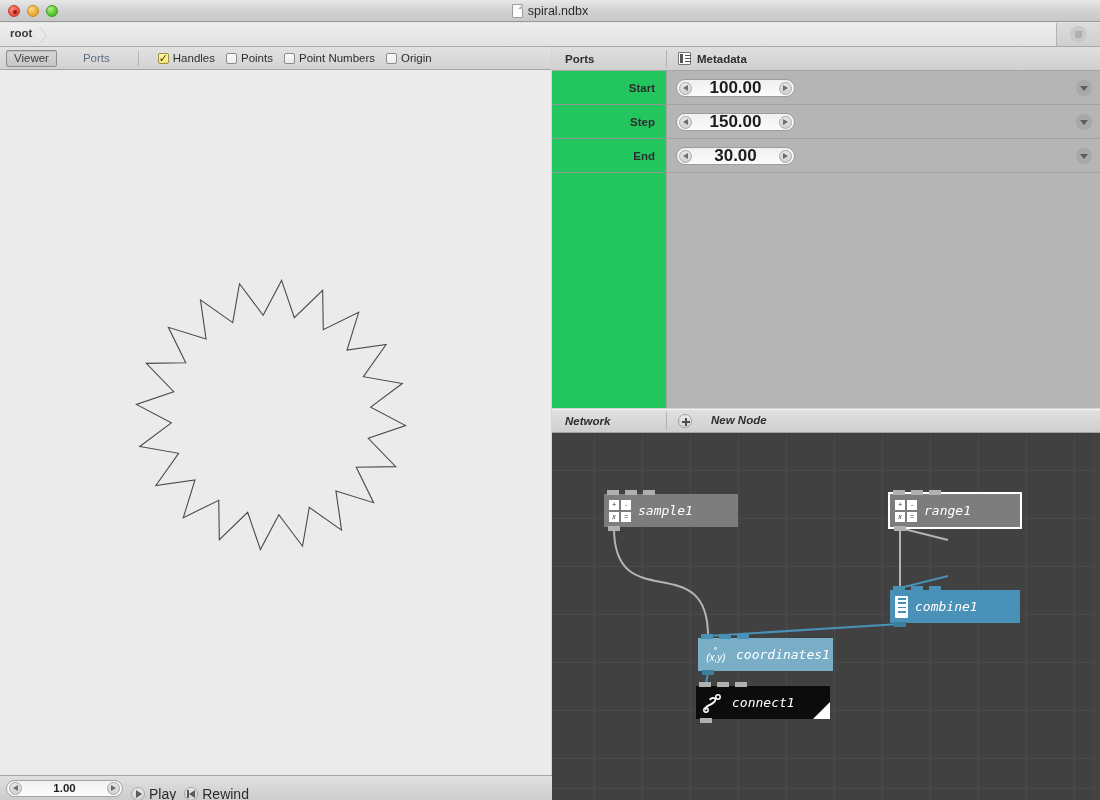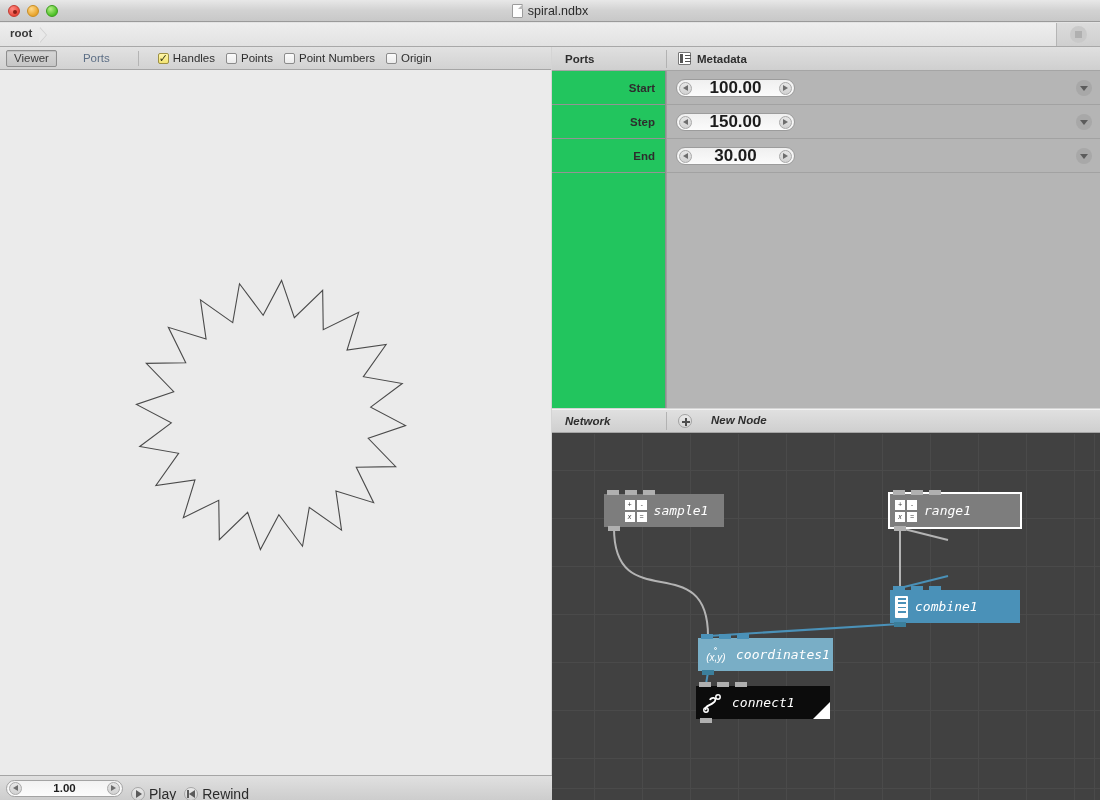--- a/index.html
+++ b/index.html
@@ -473,21 +473,21 @@
     </div>
     <div class="net-canvas" id="net-canvas">
       <svg class="wires" id="wires">
           <path d="M 62 94 C 62 184, 156 112, 156 202" fill="none" stroke="#b4b4b4" stroke-width="2"></path>
           <path d="M 348 94 L 396 106" fill="none" stroke="#b4b4b4" stroke-width="2"></path>
           <path d="M 348 94 L 348 154" fill="none" stroke="#b4b4b4" stroke-width="2"></path>
           <path d="M 396 142 L 348 154" fill="none" stroke="#4a91b8" stroke-width="2"></path>
           <path d="M 348 190 L 156 202" fill="none" stroke="#4a91b8" stroke-width="2"></path>
           <path d="M 156 238 L 154 250" fill="none" stroke="#4a91b8" stroke-width="2"></path>
         </svg>
-    <div class="node gray" style="left: 52px; top: 60px; width: 120px; justify-content: center;">
+    <div class="node gray" style="left: 52px; top: 60px; width: 134px;">
           <span class="ptabs">
             <span class="ptab"></span>
             <span class="ptab"></span>
             <span class="ptab"></span>
           </span>
           <span class="outport"></span>
           <span class="ic-grid">
             <span>+</span>
             <span>-</span>
             <span>x</span>

